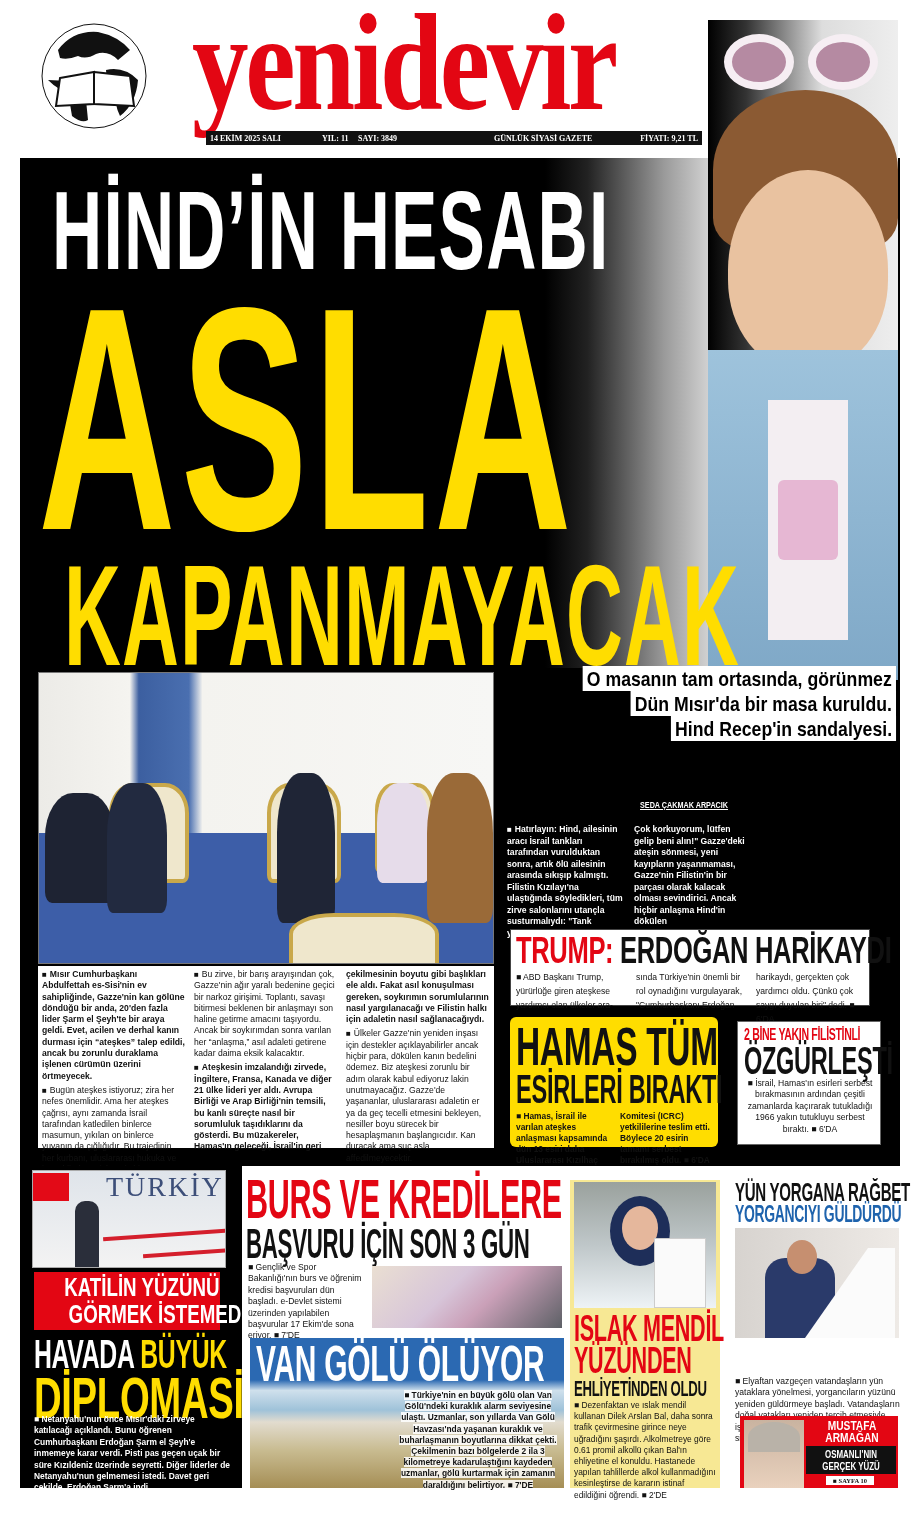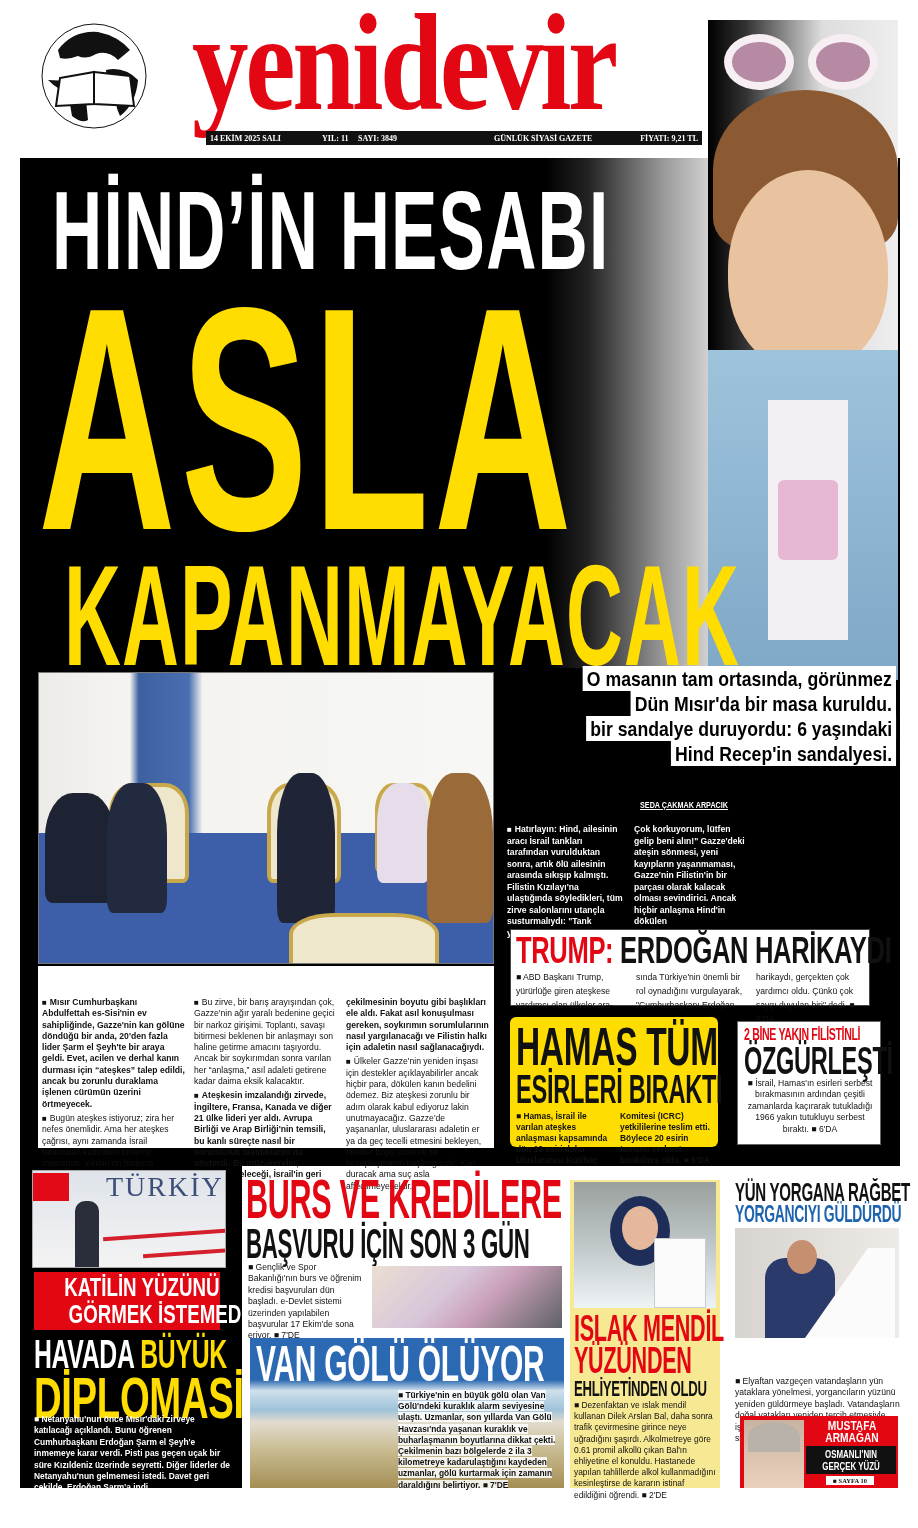--- a/index.html
+++ b/index.html
@@ -52,21 +52,21 @@
 
   
   #trumpbox { left: 510px; top: 929px; width: 360px; height: 77px; background: #fff; border: 1px solid #444; }
   #trump-title { left: 5px; top: 2px; font-size: 36px; line-height: 38px; transform: scale(0.71,1); }
   #trump-title .red { color: #e30613; }
   #trump-body { left: 5px; top: 40px; width: 350px; display: flex; gap: 10px; }
   #trump-body .col { width: 110px; font-size: 8.6px; line-height: 14px; }
 
   
   #mainstory { left: 38px; top: 966px; width: 456px; height: 182px; background: #fff; display:flex; gap: 8px; padding: 3px 4px; }
-  #mainstory .col { width: 148px; margin-top: 28px; }
+  #mainstory .col { width: 148px; }
 
   
   #hamasbox { left: 510px; top: 1017px; width: 208px; height: 130px; background: #ffdd00; border-radius: 6px; }
   #hamas-t1 { left: 6px; top: 2px; font-size: 54px; line-height: 54px; transform: scale(0.62,1); }
   #hamas-t2 { left: 6px; top: 52px; font-size: 40px; line-height: 40px; transform: scale(0.59,1); }
   #hamas-body { left: 6px; top: 94px; width: 200px; display:flex; gap: 8px; }
   #hamas-body .col { width: 96px; font-size: 8.4px; line-height: 11px; font-weight: bold; }
 
   
   #freebox { left: 737px; top: 1021px; width: 144px; height: 124px; background: #fff; border: 1px solid #666; }
@@ -90,21 +90,21 @@
   #diplomasi { left: 34px; top: 1370px; font-size: 58px; line-height: 56px; color: #ffdd00; transform: scale(0.66,1); }
   #havada-text { left: 34px; top: 1414px; width: 200px; color: #fff; font-size: 8.4px; line-height: 11.4px; font-weight: bold; }
 
   #burs-t1 { left: 246px; top: 1172px; font-size: 56px; line-height: 54px; color: #e30613; transform: scale(0.545,1); }
   #burs-t2 { left: 246px; top: 1224px; font-size: 42px; line-height: 40px; color: #111; transform: scale(0.53,1); }
   #burs-text { left: 248px; top: 1262px; width: 118px; font-size: 8.6px; line-height: 11.4px; }
   #moneyphoto { left: 372px; top: 1266px; width: 190px; height: 62px; background: linear-gradient(135deg,#eadfd2 0%,#d7c5d9 40%,#caa0b8 60%,#5d6066 100%); overflow: hidden; }
 
   #vanbox { left: 250px; top: 1338px; width: 314px; height: 150px; background: linear-gradient(180deg,#2b69b2 0%,#2b69b2 28%,#cfe0ec 35%,#9fc2d9 48%,#e2dccf 56%,#c8bb90 75%,#a58e55 100%); }
   #van-title { left: 6px; top: 2px; font-size: 50px; line-height: 48px; color: #fff; transform: scale(0.6,1); }
-  #van-text { left: 148px; top: 52px; width: 160px; font-size: 8.4px; line-height: 11.2px; font-weight: bold; color: #111; text-align: left; }
+  #van-text { left: 148px; top: 52px; width: 160px; font-size: 8.4px; line-height: 11.2px; font-weight: bold; color: #111; text-align: center; }
   #van-text span { background: rgba(255,255,255,0.85); }
 
   #islakbox { left: 570px; top: 1180px; width: 150px; height: 308px; background: #f7e894; }
   #islakphoto { left: 4px; top: 2px; width: 142px; height: 126px; background: linear-gradient(180deg,#9aa19d 0%,#bfc7c9 50%,#eef3f6 100%); overflow:hidden; }
   #islak-head { left: 36px; top: 14px; width: 60px; height: 70px; border-radius: 50%; background: #1e2e59; }
   #islak-face { left: 48px; top: 24px; width: 36px; height: 44px; border-radius: 50%; background: #e5b79c; }
   #islak-paper { left: 80px; top: 56px; width: 52px; height: 70px; background: #fafafa; border: 1px solid #ccc; }
   #islak-t1 { left: 4px; top: 132px; font-size: 36px; line-height: 34px; color: #e30613; transform: scale(0.6,1); }
   #islak-t2 { left: 4px; top: 164px; font-size: 36px; line-height: 34px; color: #e30613; transform: scale(0.6,1); }
   #islak-t3 { left: 4px; top: 198px; font-size: 22px; line-height: 22px; color: #111; transform: scale(0.6,1); }
@@ -163,21 +163,20 @@
     </div>
 </div>
 
 <div id="hl1" class="abs cond">HİND’İN HESABI</div>
 <div id="hl2" class="abs cond">ASLA</div>
 <div id="hl3" class="abs cond">KAPANMAYACAK</div>
 
 <div id="deck" class="abs" style="text-align:right;">
   <div><span class="deckline">O masanın tam ortasında, görünmez</span></div>
   <div><span class="deckline">Dün Mısır'da bir masa kuruldu.</span></div>
-  <div><span class="deckline">bir sandalye duruyordu: 6 yaşındaki</span></div>
   <div><span class="deckline">Hind Recep'in sandalyesi.</span></div>
 </div>
 <div id="byline" class="abs">SEDA ÇAKMAK ARPACIK</div>
 <div id="hind-story" class="abs">
   <div class="col bullet">Hatırlayın: Hind, ailesinin aracı İsrail tankları tarafından vurulduktan sonra, artık ölü ailesinin arasında sıkışıp kalmıştı. Filistin Kızılayı'na ulaştığında söyledikleri, tüm zirve salonlarını utançla susturmalıydı: "Tank yaklaşıyor.</div>
   <div class="col">Çok korkuyorum, lütfen gelip beni alın!" Gazze'deki ateşin sönmesi, yeni kayıpların yaşanmaması, Gazze'nin Filistin'in bir parçası olarak kalacak olması sevindirici. Ancak hiçbir anlaşma Hind'in dökülen</div>
 </div>
 
 <div id="groupphoto" class="abs">
   <div class="wall"></div>

